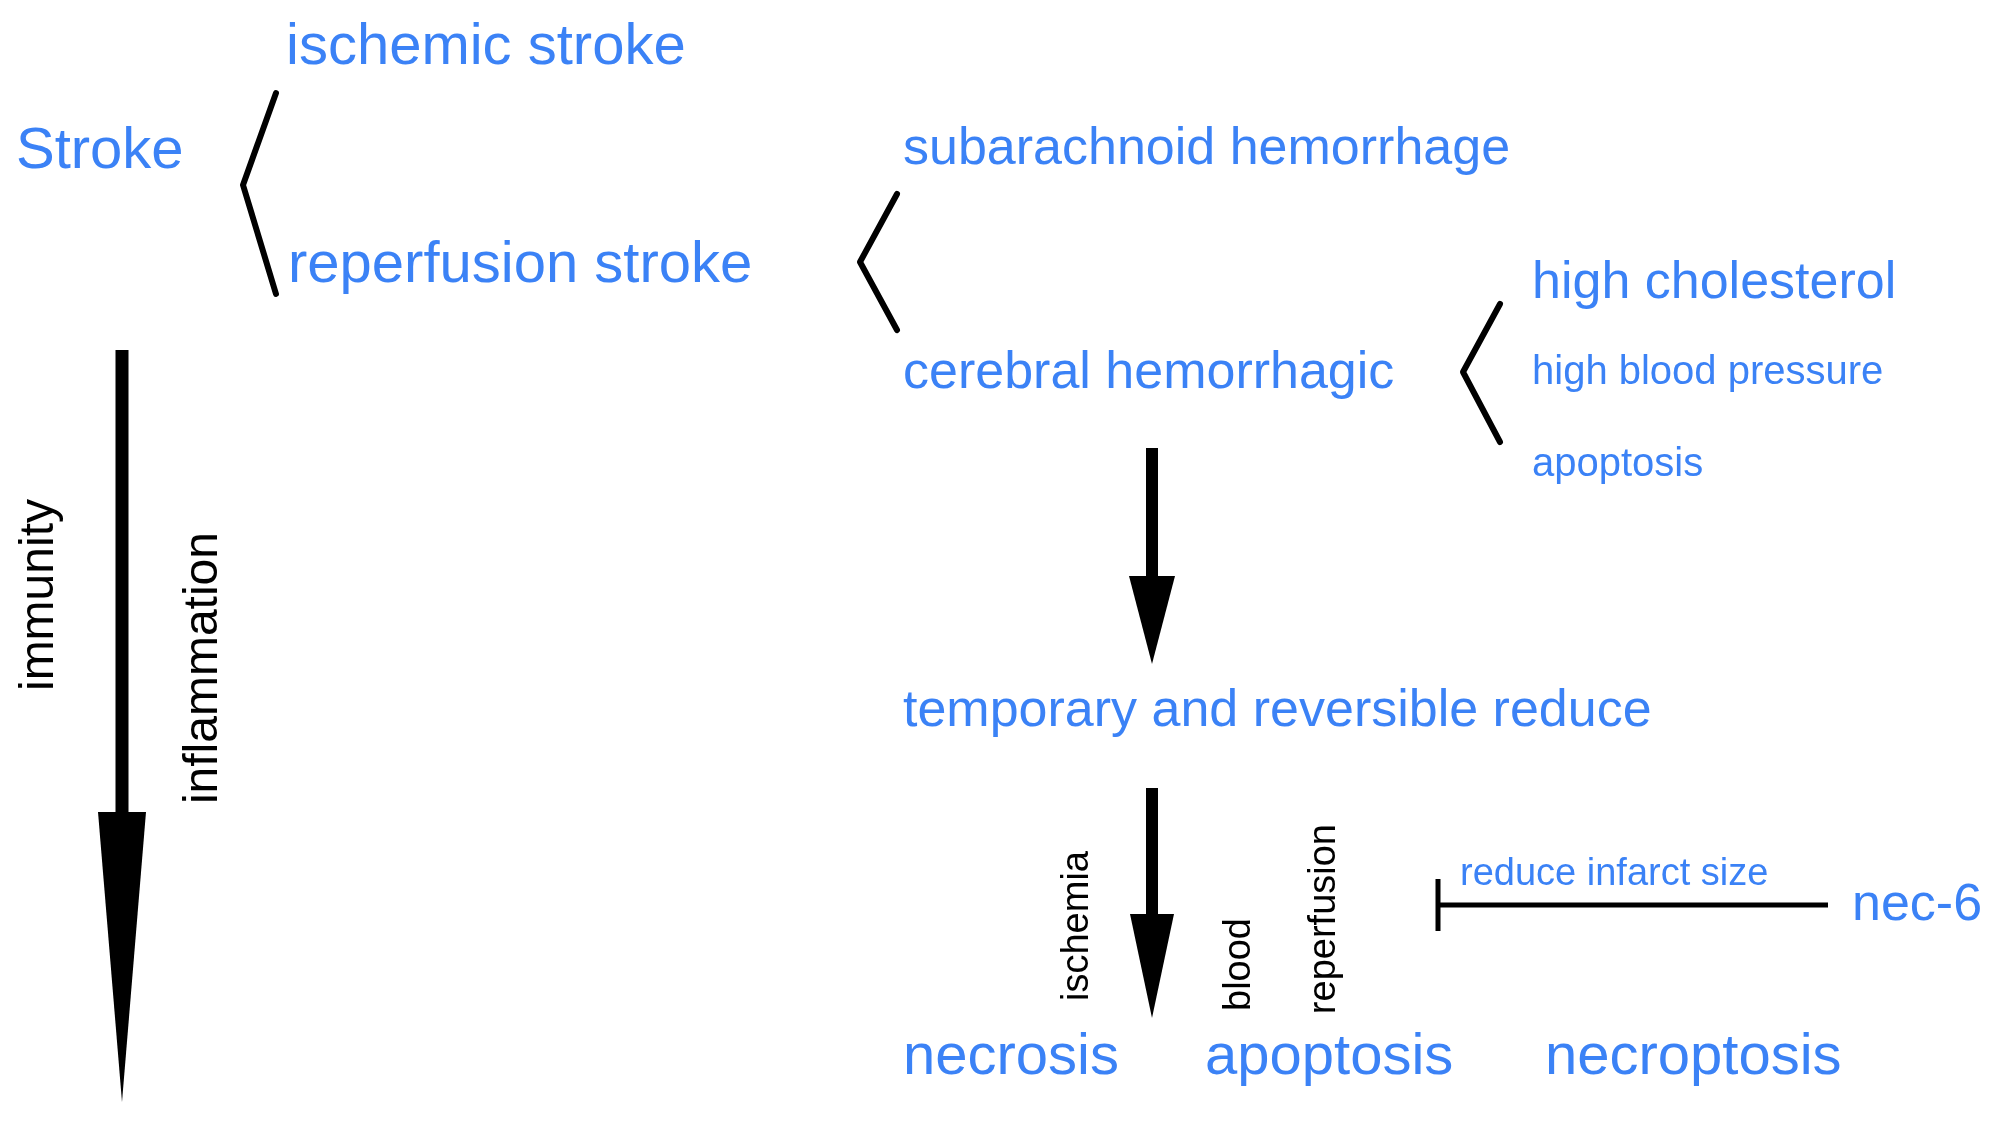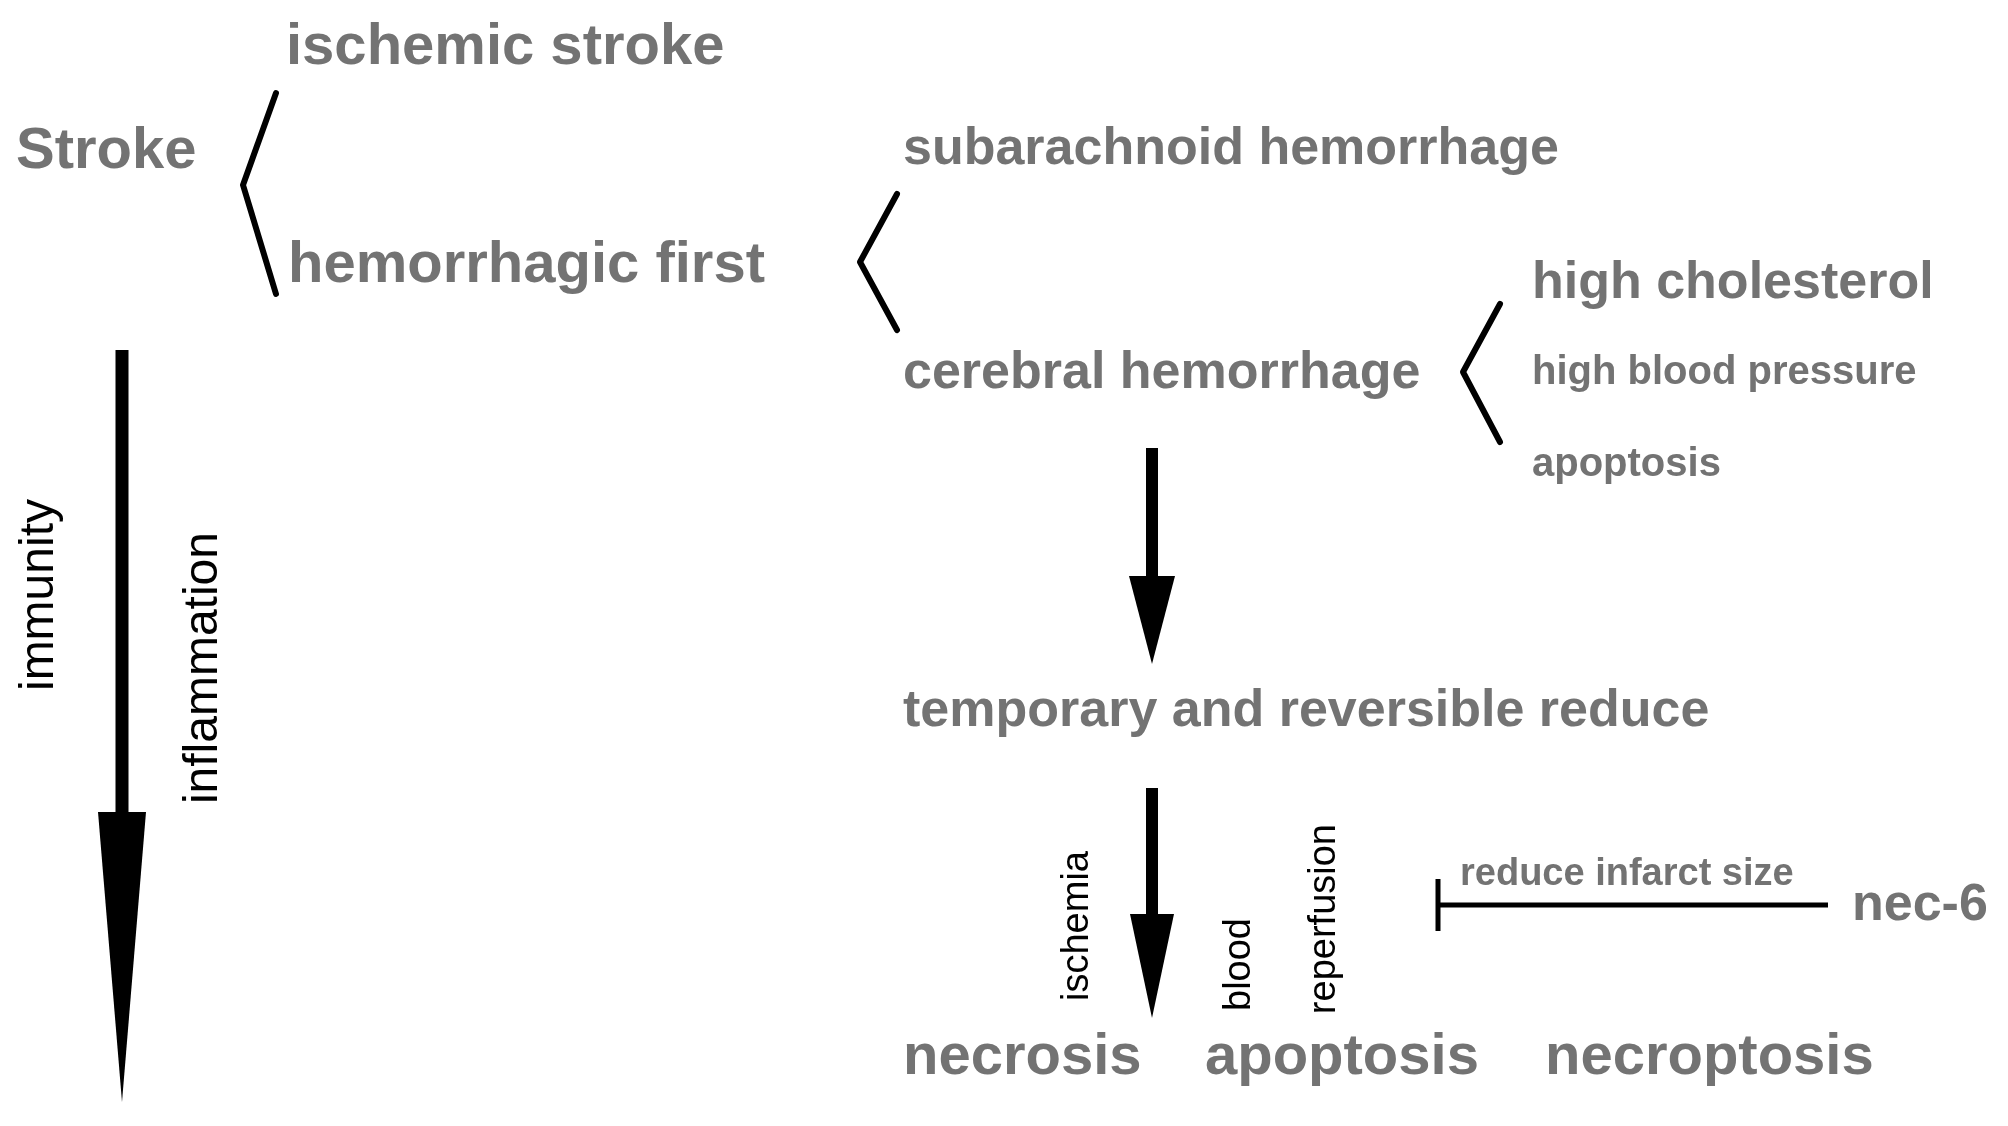--- a/index.html
+++ b/index.html
@@ -16,23 +16,22 @@
     overflow: hidden;
   }
   svg.overlay {
     position: absolute;
     left: 0; top: 0;
     width: 2008px; height: 1126px;
   }
   .t {
     position: absolute;
     white-space: nowrap;
-    color: #737373;
+    color: #3b82f6;
     line-height: 1.1;
-    font-weight: bold;
   }
   .v {
     position: absolute;
     white-space: nowrap;
     color: #000000;
     writing-mode: vertical-rl;
     transform: rotate(180deg);
     line-height: 1.05;
   }
 </style>
@@ -67,25 +66,25 @@
     <g>
       <line x1="1438" y1="905" x2="1828" y2="905" stroke="#000000" stroke-width="5"></line>
       <line x1="1438" y1="879" x2="1438" y2="931" stroke="#000000" stroke-width="5"></line>
     </g>
   </svg>
 
   <div class="t" style="left:16px;top:116px;font-size:58px">Stroke</div>
 
   <div class="t" style="left:286px;top:12px;font-size:58px">ischemic stroke</div>
 
-  <div class="t" style="left:288px;top:230px;font-size:58px">hemorrhagic first</div>
+  <div class="t" style="left:288px;top:230px;font-size:58px">reperfusion stroke</div>
 
   <div class="t" style="left:903px;top:118px;font-size:52px">subarachnoid hemorrhage</div>
 
-  <div class="t" style="left:903px;top:342px;font-size:52px">cerebral hemorrhage</div>
+  <div class="t" style="left:903px;top:342px;font-size:52px">cerebral hemorrhagic</div>
 
   <div class="t" style="left:1532px;top:252px;font-size:52px">high cholesterol</div>
   <div class="t" style="left:1532px;top:348px;font-size:40px">high blood pressure</div>
   <div class="t" style="left:1532px;top:440px;font-size:40px">apoptosis</div>
 
 
   <div class="t" style="left:903px;top:680px;font-size:52px">temporary and reversible reduce</div>
 
   <div class="v" style="left:12px;bottom:435px;font-size:48px">immunity</div>
   <div class="v" style="left:176px;bottom:322px;font-size:48px">inflammation</div>

